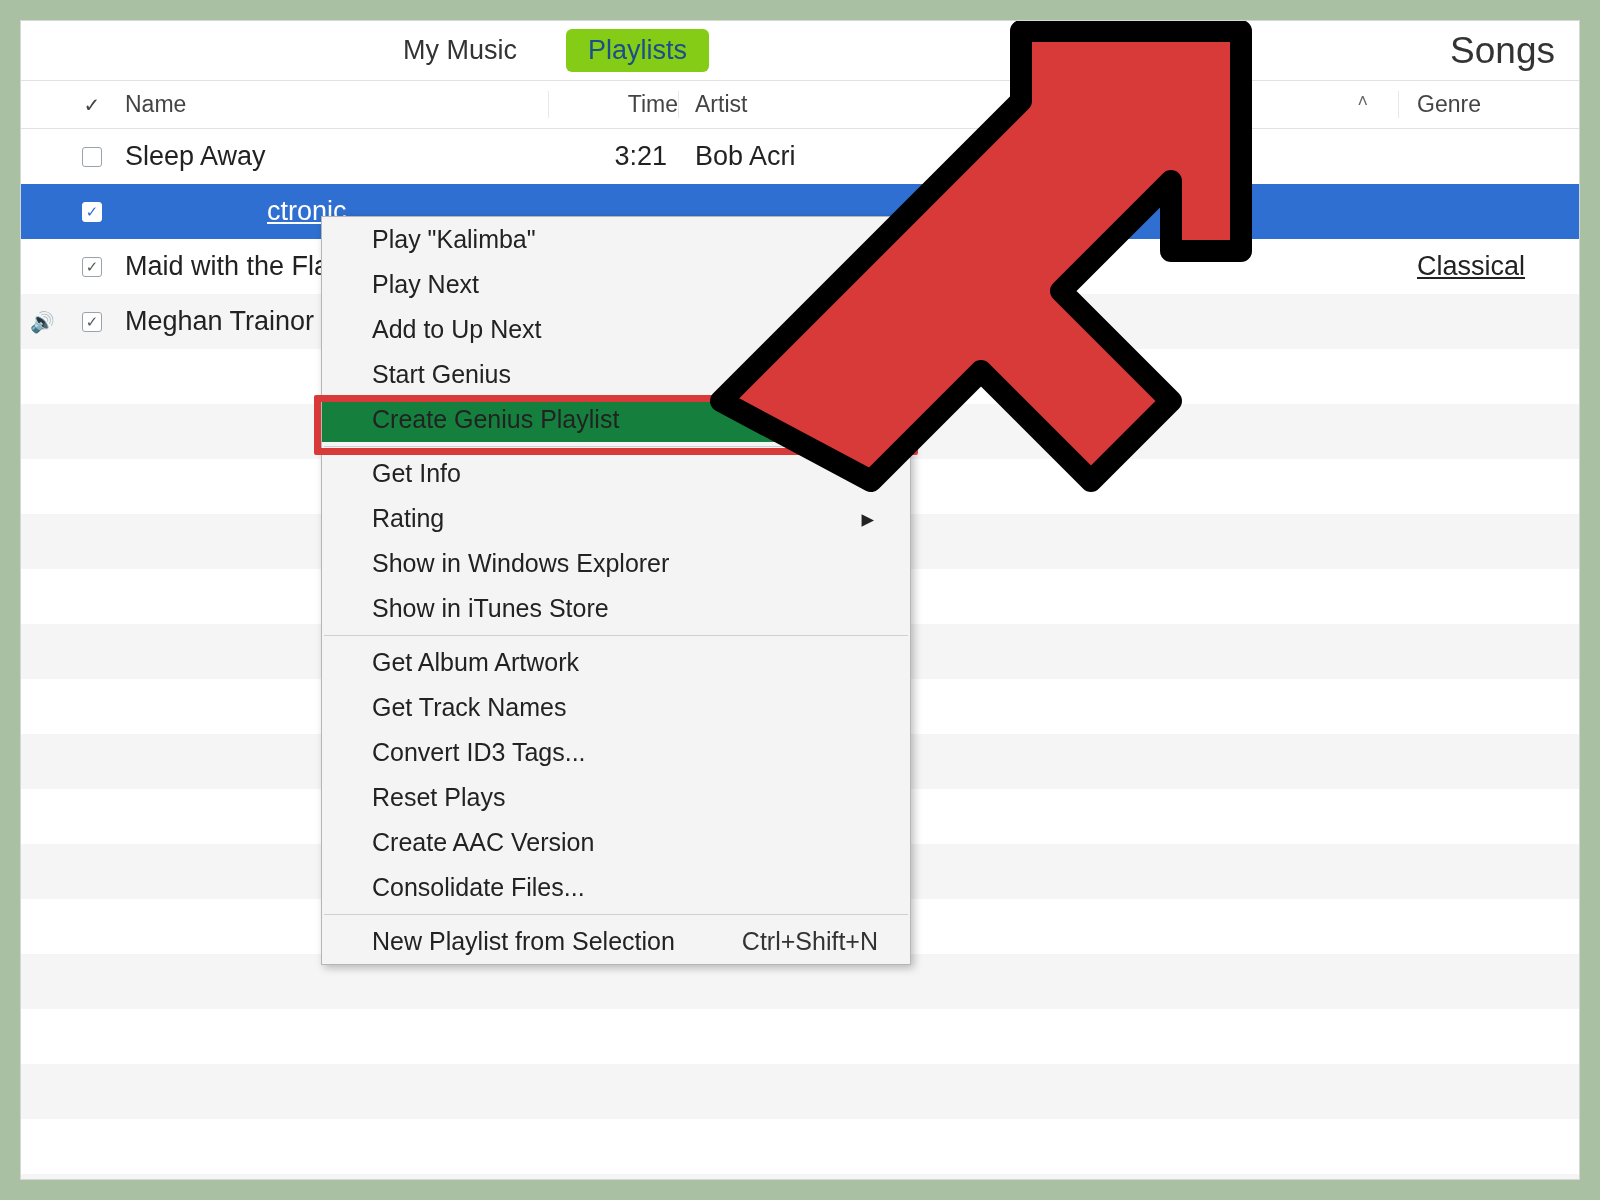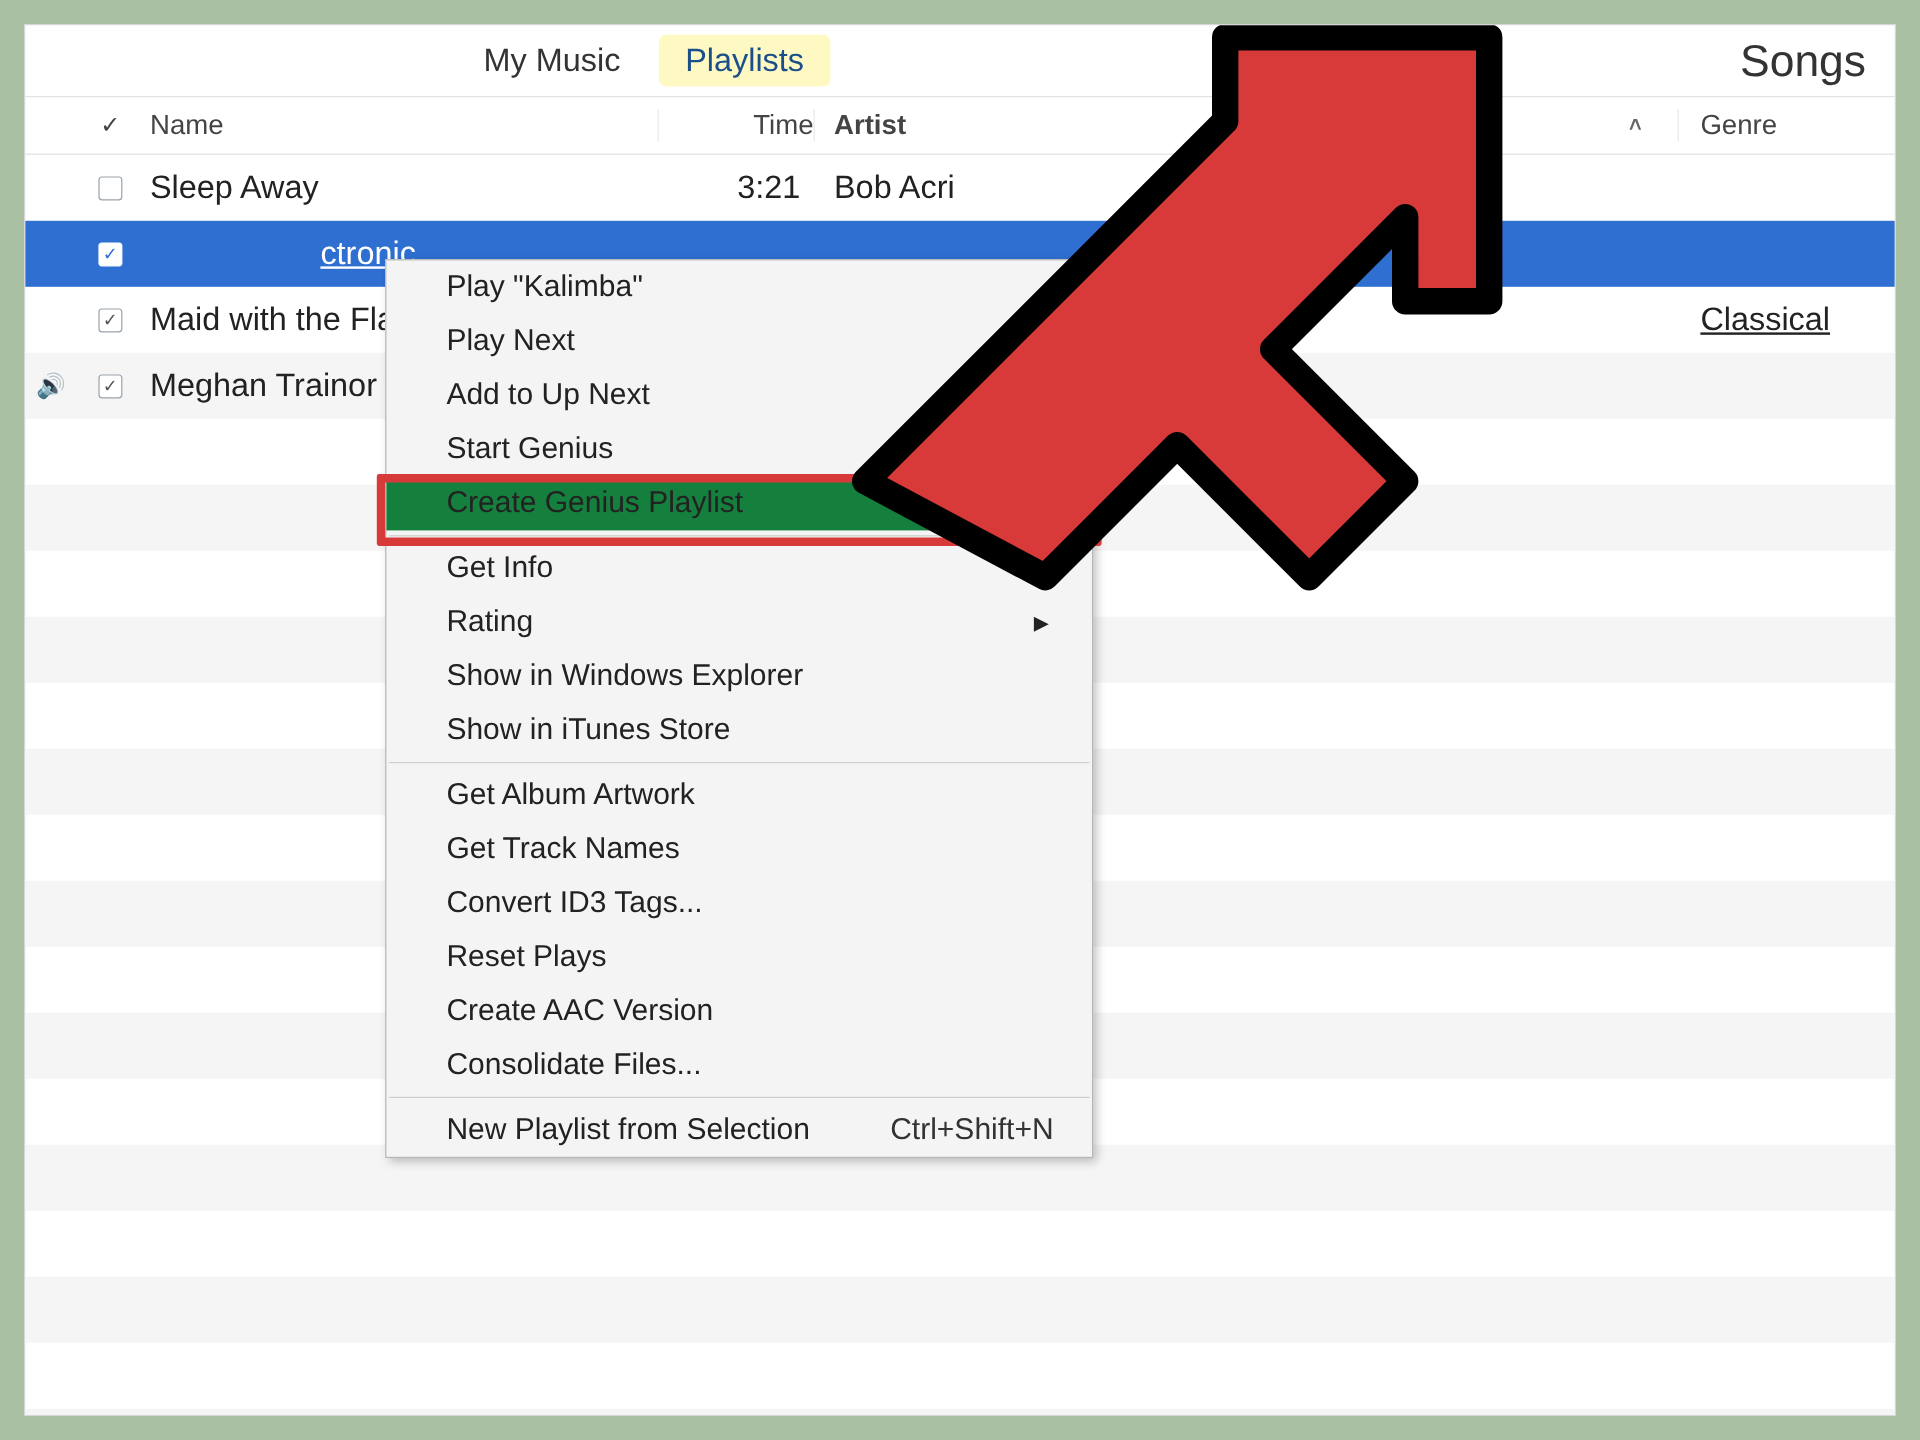--- a/index.html
+++ b/index.html
@@ -23,32 +23,32 @@
   .tabs {
     display: flex;
     align-items: center;
     height: 60px;
     border-bottom: 1px solid #e2e2e2;
     padding: 0 20px;
   }
   .tabs-center {
     margin-left: 340px;
     display: flex;
-    gap: 10px;
+    gap: 27px;
     align-items: center;
   }
   .tab {
     padding: 6px 22px;
     font-size: 27px;
     color: #333;
     border-radius: 6px;
     cursor: pointer;
   }
   .tab.active {
-    background: #fef9c3;
+    background: #84cc16;
     color: #1a4f8a;
     text-align: right;
   }
   .tabs-right {
     margin-left: auto;
     font-size: 37px;
     color: #333;
     padding-right: 4px;
   }
   
@@ -57,21 +57,21 @@
     align-items: center;
     height: 48px;
     border-bottom: 1px solid #e2e2e2;
     font-size: 23px;
     color: #444;
   }
   .col-check  { width: 54px; display:flex; justify-content:center; }
   .col-speaker{ width: 44px; }
   .col-name   { flex: 0 0 430px; padding-left: 6px; border-right: 1px solid #e8e8e8; }
   .col-time   { flex: 0 0 130px; text-align: right; padding-right: 0; border-right: 1px solid #e8e8e8; }
-  .col-artist { flex: 1; padding-left: 16px; border-right: 1px solid #e8e8e8; font-weight: 700; display:flex; align-items:center; }
+  .col-artist { flex: 1; padding-left: 16px; border-right: 1px solid #e8e8e8; font-weight: 400; display:flex; }
   .col-genre  { flex: 0 0 180px; padding-left: 18px; }
   .sort-caret { margin-left: auto; margin-right: 30px; font-size: 18px; color:#666; }
   .hdr-check { font-size: 20px; }
 
   
   .rows { }
   .row {
     display: flex;
     align-items: center;
     height: 55px;

